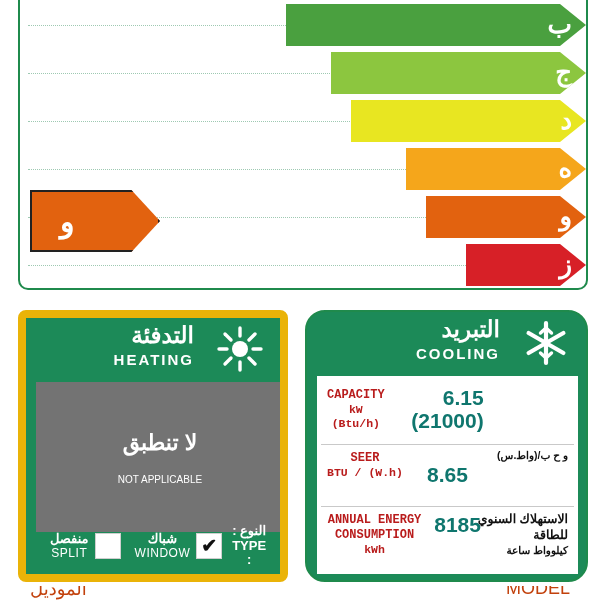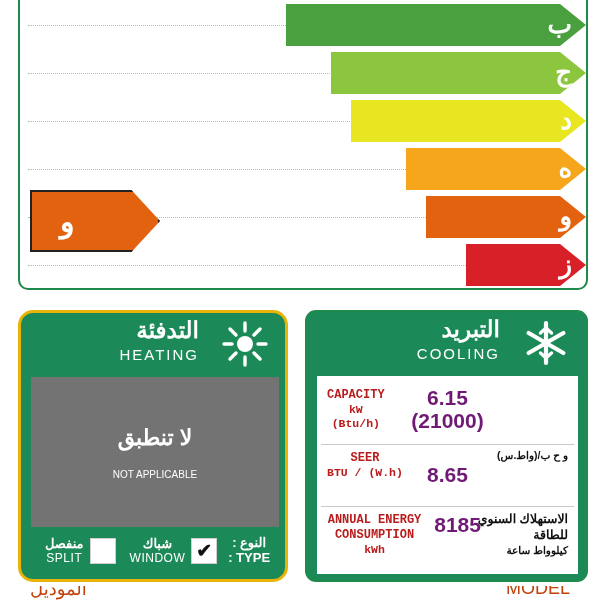--- a/index.html
+++ b/index.html
@@ -64,50 +64,50 @@
     color: #ffffff;
     font-size: 30px;
     font-weight: bold;
   }
 
   
   #heating-panel {
     position: absolute;
     left: 18px; top: 310px;
     width: 270px; height: 272px;
-    border: 3px solid #eab308;
-    border-radius: 15px;
+    border: 8px solid #eab308;
+    border-radius: 8px;
     background: #1c8a58;
     overflow: hidden;
   }
   #cooling-panel {
     position: absolute;
     left: 305px; top: 310px;
     width: 283px; height: 272px;
     border: 2px solid #1f8a4c;
-    border-radius: 11px;
+    border-radius: 20px;
     background: #1c8a58;
     overflow: hidden;
   }
   .panel-head {
     position: relative;
     height: 62px;
     color: #ffffff;
   }
   .panel-title-ar {
     position: absolute;
     right: 86px; top: 4px;
     font-size: 23px;
     font-weight: bold;
   }
   .panel-title-en {
     position: absolute;
     right: 86px; top: 33px;
     font-size: 15px;
-    font-weight: normal;
+    font-weight: bold;
     letter-spacing: 2px;
   }
   .head-icon {
     position: absolute;
     right: 8px; top: 4px;
     width: 64px; height: 54px;
     display: flex; align-items: center; justify-content: center;
     color: #fff;
   }
 
@@ -185,24 +185,24 @@
     color: #b91c1c;
     line-height: 1.25;
     text-align: center;
     font-family: Liberation Mono, monospace;
   }
   .spec-en .unit { font-weight: bold; font-size: 11.5px; }
   .spec-val {
     position: absolute;
     left: 50%; top: 4px;
     transform: translateX(-50%);
-    text-align: center;
+    text-align: right;
     font-size: 21px;
     font-weight: bold;
-    color: #701a75;
+    color: #0f766e;
     line-height: 1.1;
   }
   .spec-ar {
     position: absolute;
     right: 6px; top: 4px;
     text-align: right;
     direction: rtl;
     font-size: 12.5px;
     font-weight: bold;
     color: #111;

